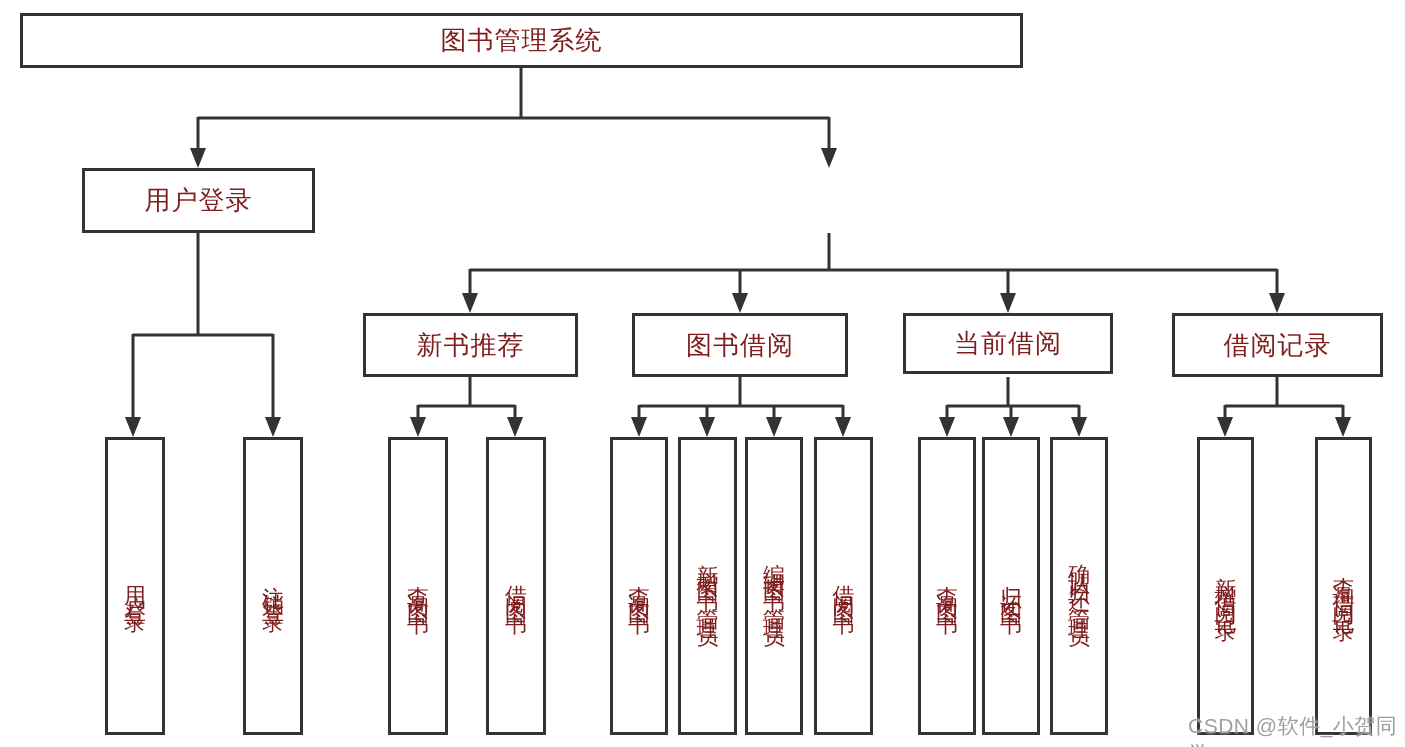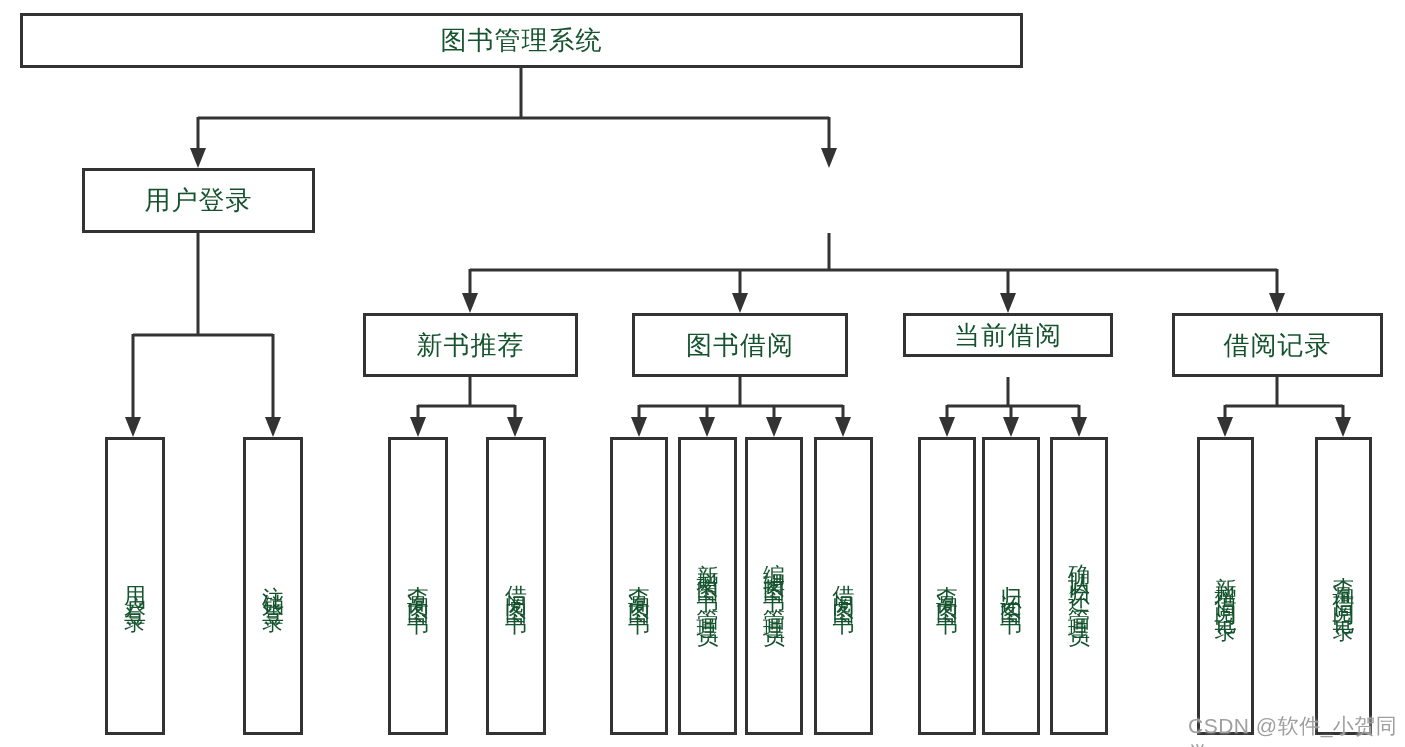--- a/index.html
+++ b/index.html
@@ -10,42 +10,42 @@
     background: #ffffff;
     font-family: "Liberation Sans", "DejaVu Sans", sans-serif;
     overflow: hidden;
   }
   #connectors { position: absolute; left: 0; top: 0; width: 1405px; height: 747px; }
   .box {
     position: absolute;
     box-sizing: border-box;
     border: 3px solid #333333;
     background: #ffffff;
-    color: #14532d;
+    color: #7f1d1d;
     display: flex;
     align-items: center;
     justify-content: center;
     white-space: nowrap;
   }
   .h { font-size: 26px; letter-spacing: 1px; }
   .v {
     writing-mode: vertical-rl;
     text-orientation: mixed;
     font-size: 22px;
     letter-spacing: 9px;
   }
   
   .nRoot { left: 20px; top: 13px; width: 1003px; height: 55px; }
   
   .nL2a { left: 82px;  top: 168px; width: 233px; height: 65px; }
   .nL2b { left: 712px; top: 168px; width: 235px; height: 65px; }
   
   .nL3a { left: 363px;  top: 313px; width: 215px; height: 64px; }
   .nL3b { left: 632px;  top: 313px; width: 216px; height: 64px; }
-  .nL3c { left: 903px;  top: 313px; width: 210px; height: 44px; }
+  .nL3c { left: 903px;  top: 313px; width: 210px; height: 61px; }
   .nL3d { left: 1172px; top: 313px; width: 211px; height: 64px; }
   
   .leaf { top: 437px; height: 298px; width: 60px; }
   .g1a { left: 105px; } .g1b { left: 243px; }
   .g2a { left: 388px; } .g2b { left: 486px; }
   .g3a { left: 610px; width: 58px; } .g3b { left: 678px; width: 59px; }
   .g3c { left: 745px; width: 58px; } .g3d { left: 814px; width: 59px; }
   .g4a { left: 918px; width: 58px; } .g4b { left: 982px; width: 58px; }
   .g4c { left: 1050px; width: 58px; }
   .g5a { left: 1197px; width: 57px; } .g5b { left: 1315px; width: 57px; }

